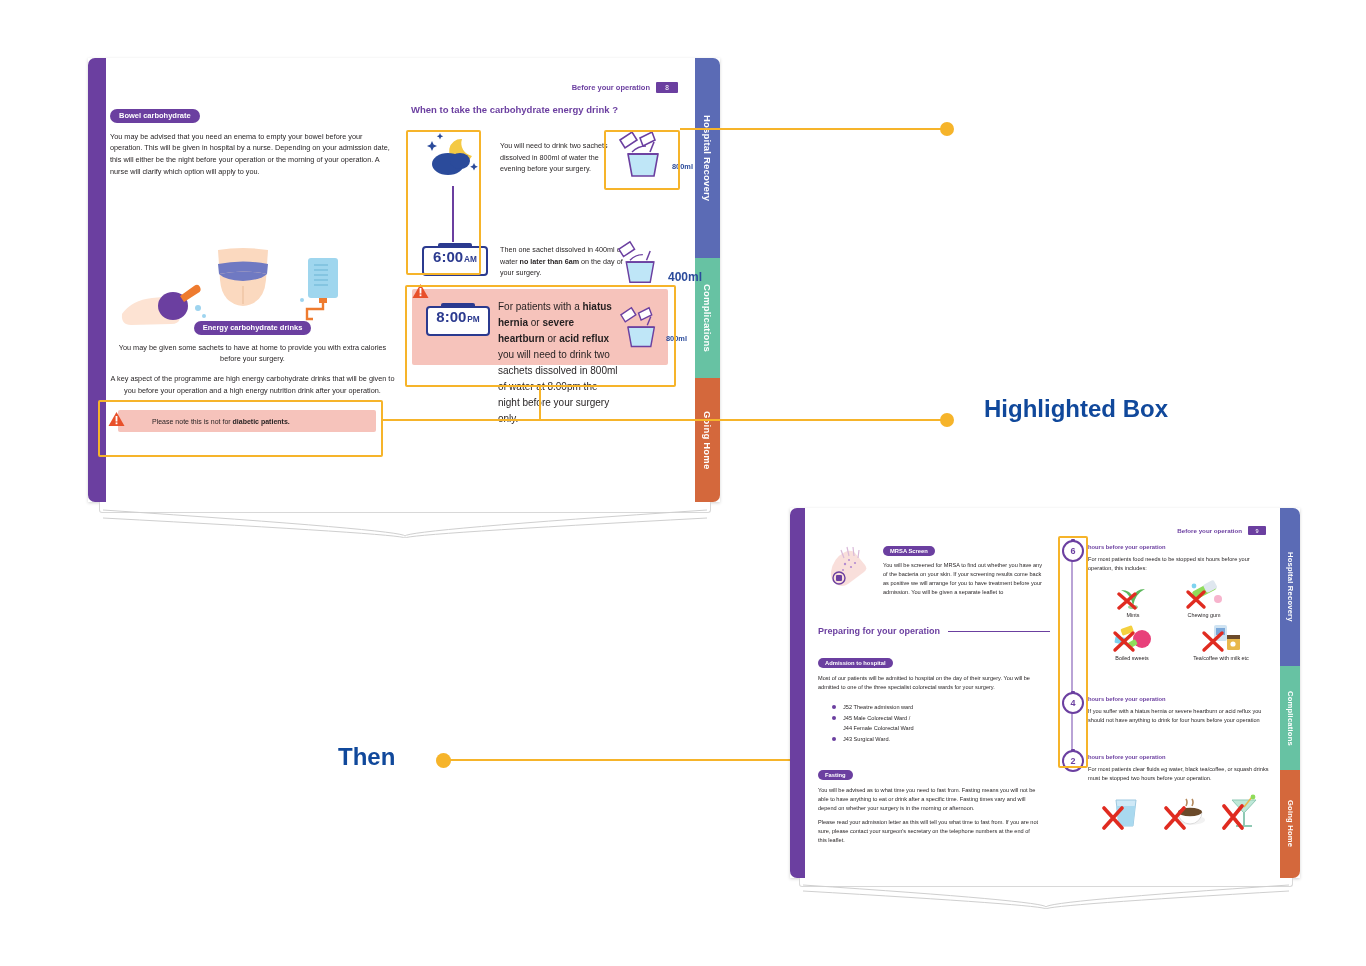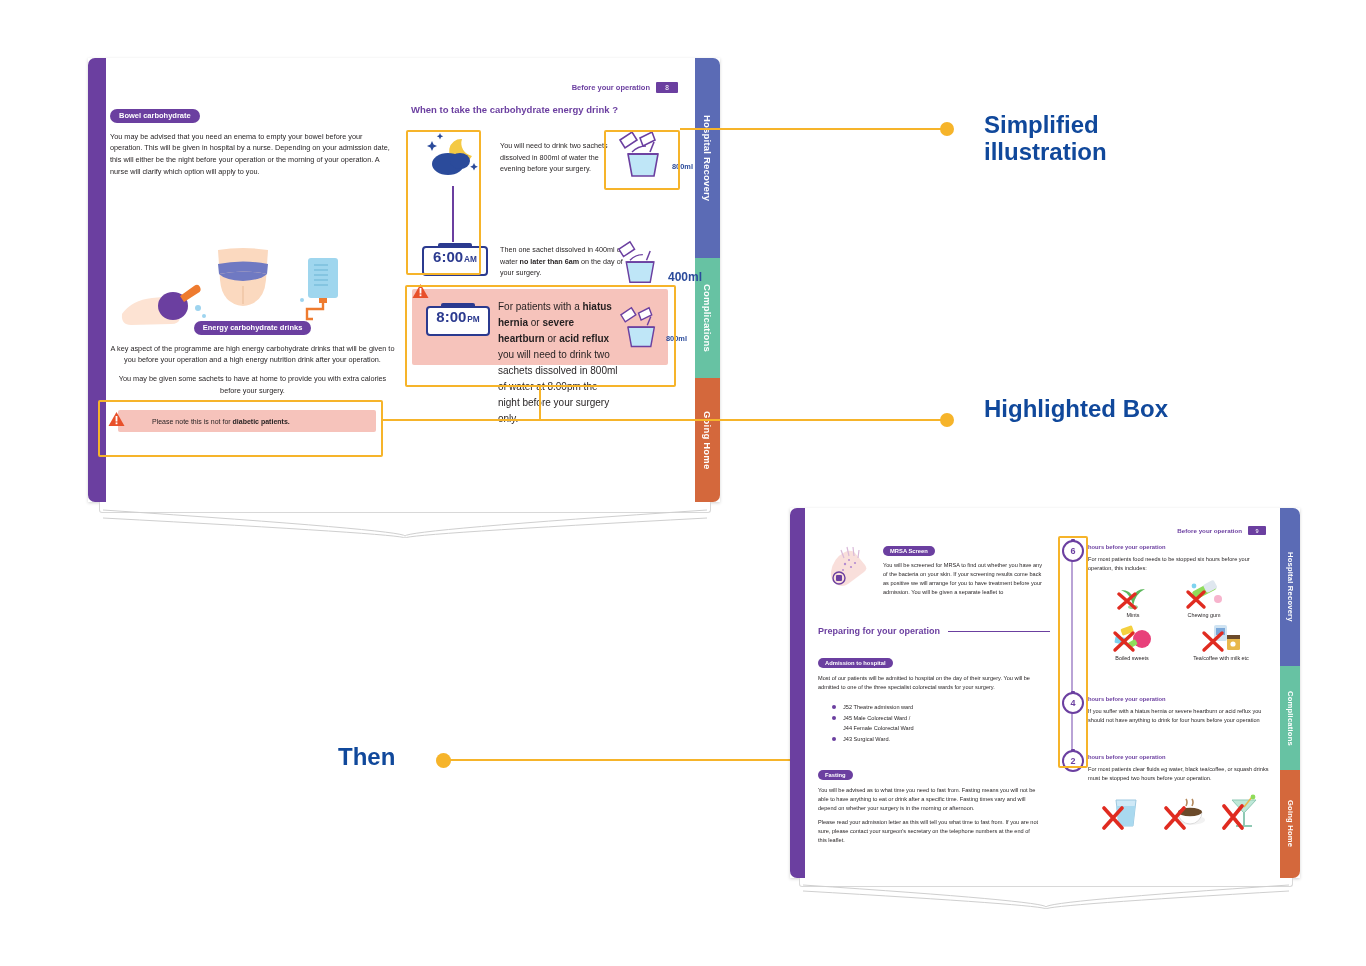--- a/index.html
+++ b/index.html
@@ -116,22 +116,22 @@
             <path d="M28 9h14M28 14h14M28 19h14M28 24h14M28 29h14"></path>
           </g>
           <rect x="33" y="42" width="8" height="5" fill="#ee7b2f"></rect>
           <path d="M37 47 v6 h-16 v10 h6" stroke="#ee7b2f" stroke-width="2.4" fill="none"></path>
           <circle cx="16" cy="44" r="2" fill="#9ed4ef"></circle>
         </svg>
       </div>
 
       <div style="position:absolute;left:22px;top:258px;width:285px;text-align:center;">
         <div class="pill" style="font-size:7.5px;padding:2.5px 9px;">Energy carbohydrate drinks</div>
+        <div class="body-txt" style="font-size:7.3px;line-height:1.62;margin-top:7px;">You may be given some sachets to have at home to provide you with extra calories before your surgery.</div>
         <div class="body-txt" style="font-size:7.3px;line-height:1.62;margin-top:8px;">A key aspect of the programme are high energy carbohydrate drinks that will be given to you before your operation and a high energy nutrition drink after your operation.</div>
-        <div class="body-txt" style="font-size:7.3px;line-height:1.62;margin-top:7px;">You may be given some sachets to have at home to provide you with extra calories before your surgery.</div>
       </div>
 
       <div class="pink" style="position:absolute;left:30px;top:352px;width:258px;height:22px;display:flex;align-items:center;">
         <div style="width:34px;"></div>
         <div class="body-txt" style="font-size:7px;">
           <span>Please note this is not for </span><b>diabetic patients.</b>
         </div>
       </div>
       <div style="position:absolute;left:20px;top:353px;">
         <svg width="17" height="16" viewBox="0 0 17 16">
@@ -223,24 +223,20 @@
     <path d="M0 10 Q300 26 302 30 Q304 26 604 10" fill="none" stroke="#cfcfcf" stroke-width="1"></path>
   </svg>
 
   <div class="hl" style="left:406px;top:130px;height:145px;width:75px;"></div>
   <div class="hl" style="left:604px;top:130px;height:60px;width:76px;"></div>
   <div class="hl" style="left:405px;top:285px;width:271px;height:102px;"></div>
   <div class="hl" style="left:98px;top:400px;width:285px;height:57px;"></div>
 
   <div class="leader" style="left:680px;top:128px;width:265px;height:2.4px;"></div>
   <div class="dot" style="left:940px;top:122px;width:14px;height:14px;"></div>
-  <div class="anno" style="left:984px;top:112px;font-size:24px;">
-    <div>Simplified</div>
-    <div>illustration</div>
-  </div>
 
   <div class="leader" style="left:382px;top:419px;width:561px;height:2.4px;"></div>
   <div class="leader" style="left:539px;top:387px;width:2.4px;height:34px;"></div>
   <div class="dot" style="left:940px;top:413px;width:14px;height:14px;"></div>
   <div class="anno" style="left:984px;top:396px;font-size:24px;">
     <div>Highlighted Box</div>
   </div>
 
   <div class="leader" style="left:443px;top:759px;width:627px;height:2.4px;"></div>
   <div class="dot" style="left:436px;top:753px;width:15px;height:15px;"></div>

